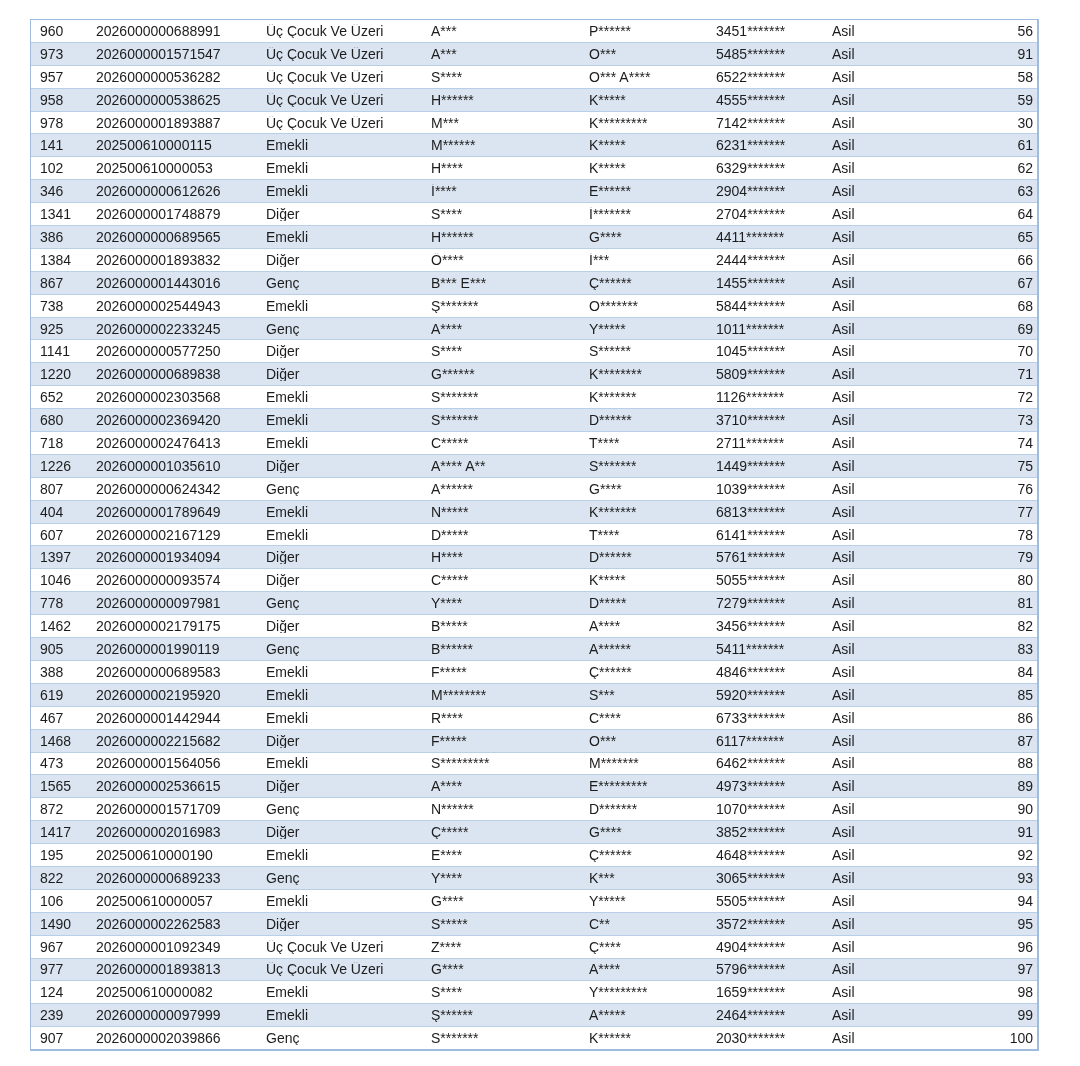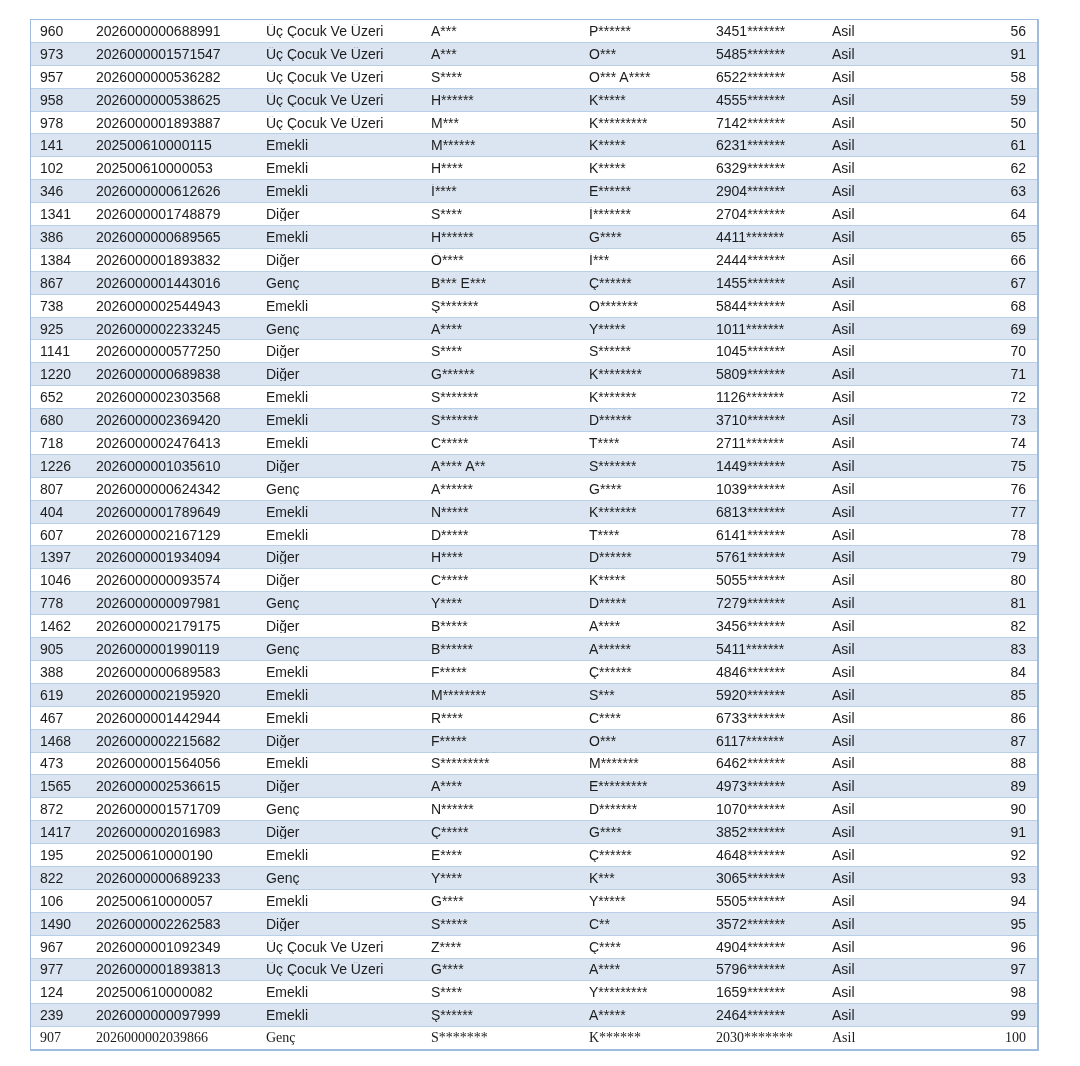--- a/index.html
+++ b/index.html
@@ -26,32 +26,32 @@
   .row{
     flex:1 1 0;
     display:grid;
     grid-template-columns:65px 170px 165px 158px 127px 116px 130px 1fr;
     align-items:center;
     background:var(--rowbg,#ffffff);
     border-bottom:1px solid var(--rowline,#b9cfe8);
     box-sizing:border-box;
     min-height:0;
   }
-  .row:last-child{border-bottom:none;font-family:Liberation Serif, serif;}
+  .row:last-child{border-bottom:none;}
   .row.alt{background:var(--altbg,#dbe5f1);}
   .cell{
     font-size:14px;
     line-height:1;
     color:var(--text,#1c1c1c);
     white-space:nowrap;
     overflow:hidden;
     padding:0;
   }
   .cell.c1{padding-left:9px;}
-  .cell.c8{text-align:right;padding-right:11px;}
+  .cell.c8{text-align:right;padding-right:4px;}
 </style>
 </head>
 <body>
 
 <div class="results-table">
     <div class="row">
       <div class="cell c1">960</div>
       <div class="cell c2">2026000000688991</div>
       <div class="cell c3">Üç Çocuk Ve Üzeri</div>
       <div class="cell c4">A***</div>
@@ -91,21 +91,21 @@
       <div class="cell c8">59</div>
     </div>
     <div class="row">
       <div class="cell c1">978</div>
       <div class="cell c2">2026000001893887</div>
       <div class="cell c3">Üç Çocuk Ve Üzeri</div>
       <div class="cell c4">M***</div>
       <div class="cell c5">K*********</div>
       <div class="cell c6">7142*******</div>
       <div class="cell c7">Asil</div>
-      <div class="cell c8">50</div>
+      <div class="cell c8">30</div>
     </div>
     <div class="row alt">
       <div class="cell c1">141</div>
       <div class="cell c2">202500610000115</div>
       <div class="cell c3">Emekli</div>
       <div class="cell c4">M******</div>
       <div class="cell c5">K*****</div>
       <div class="cell c6">6231*******</div>
       <div class="cell c7">Asil</div>
       <div class="cell c8">61</div>

